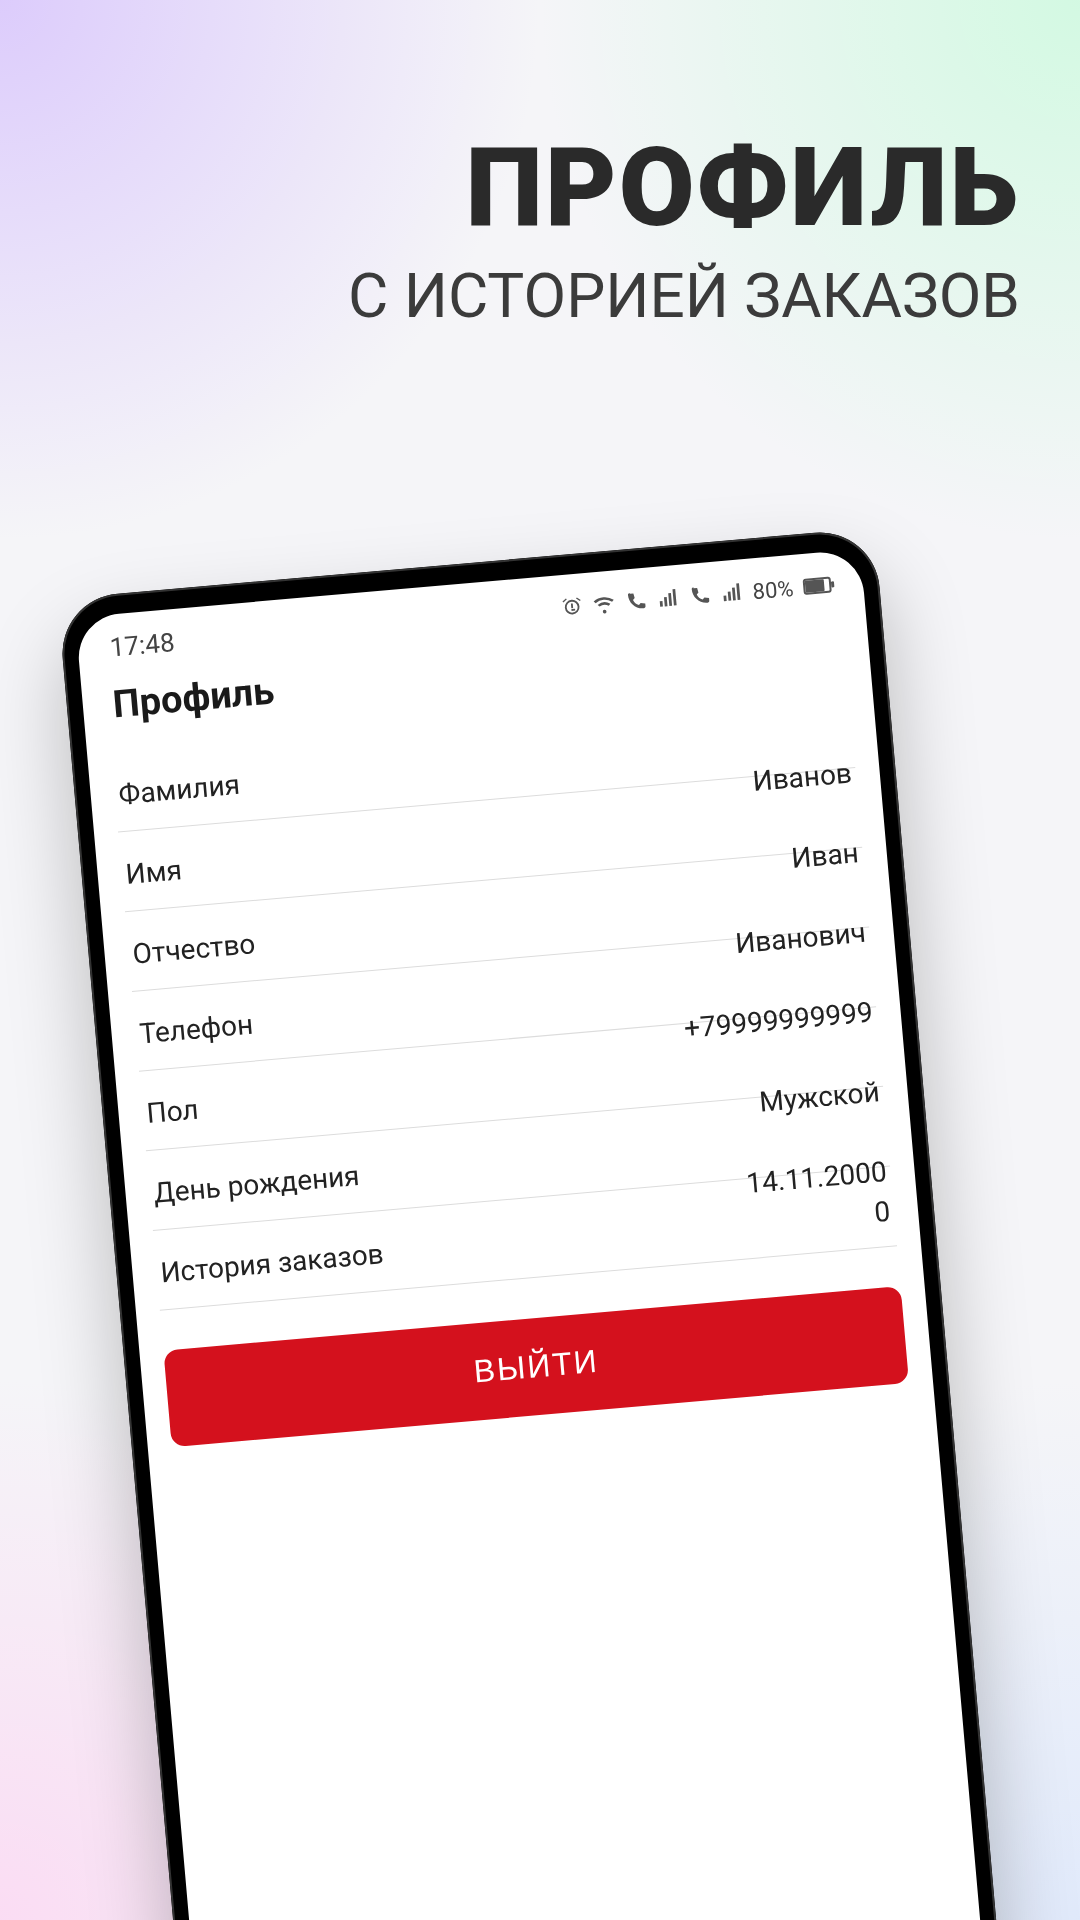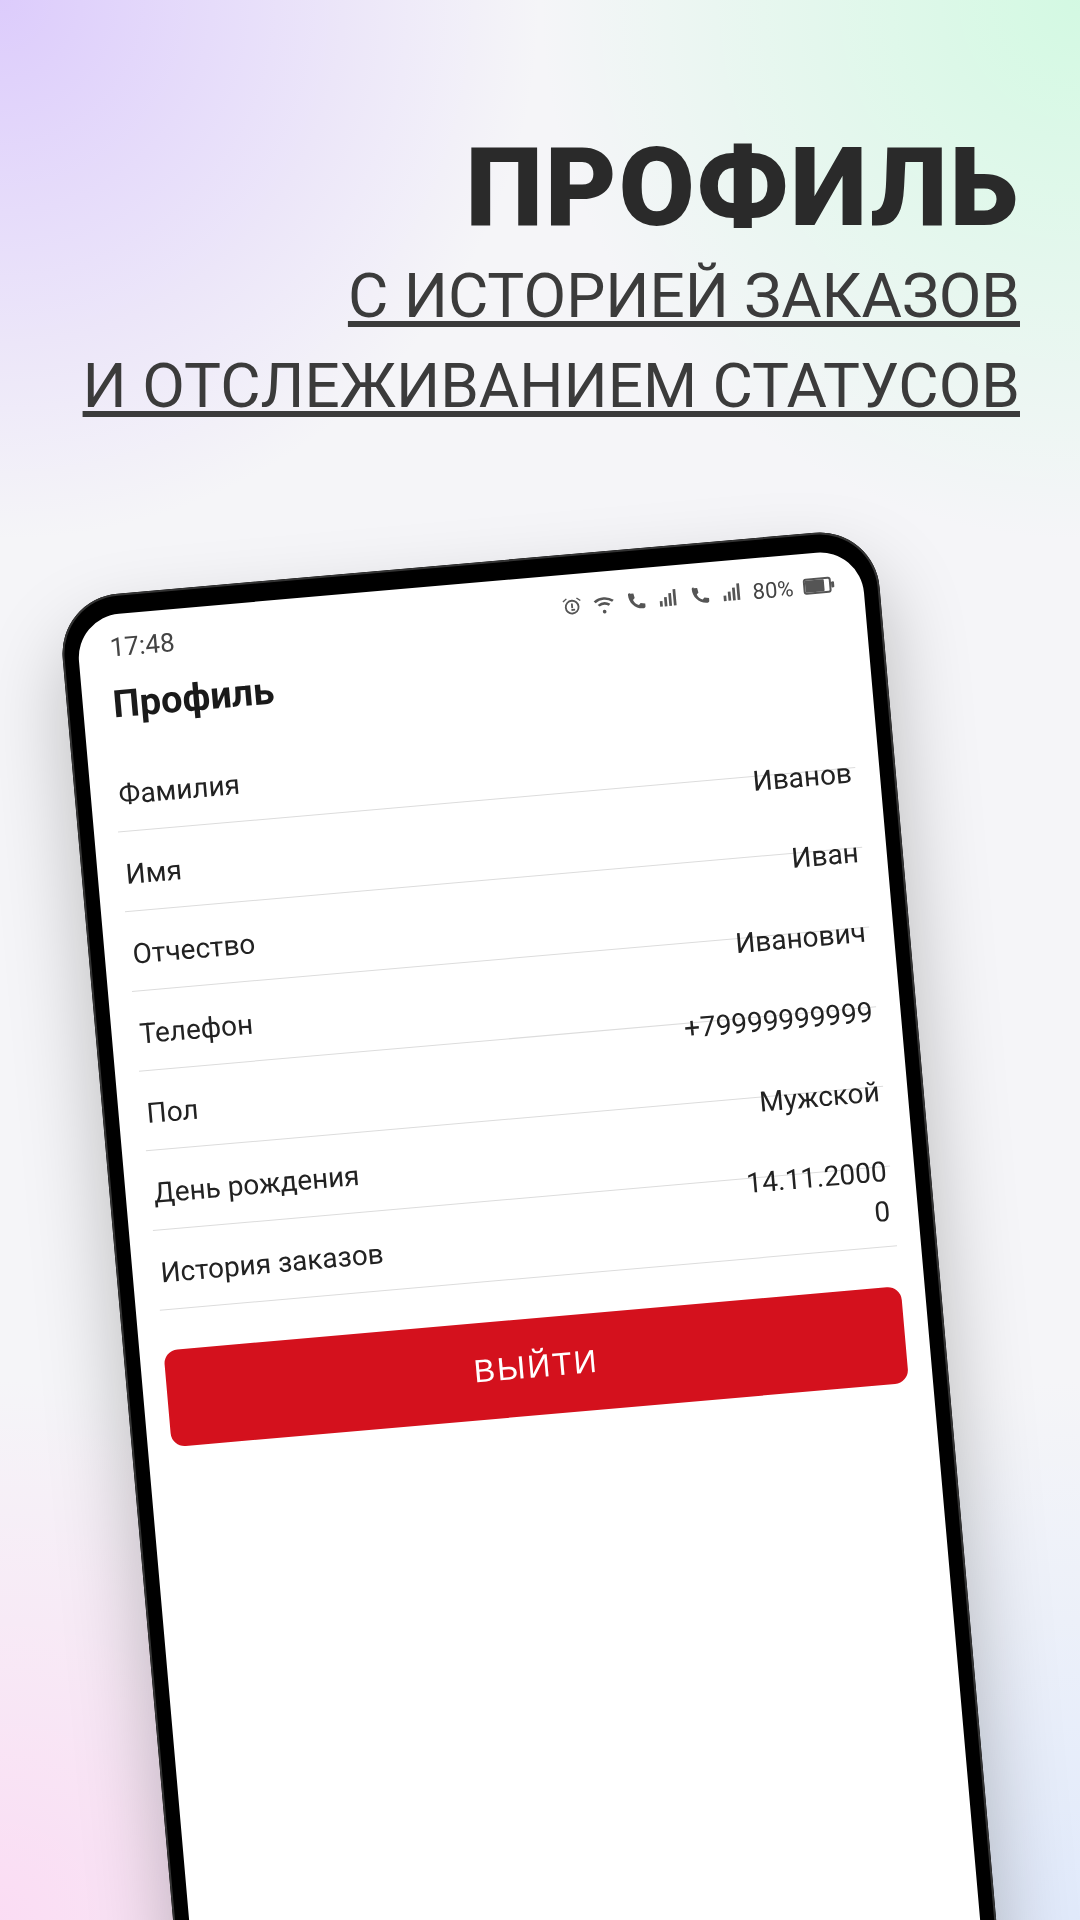--- a/index.html
+++ b/index.html
@@ -29,21 +29,20 @@
     font-weight: 900;
     letter-spacing: 2px;
     line-height: 1.05;
   }
   .promo-sub {
     font-size: 62px;
     font-weight: 400;
     color: #3b3b3b;
     line-height: 1.3;
     margin-top: 10px;
-    text-decoration: underline;
   }
 
   
   .stage {
     position: absolute;
     top: 560px;
     left: 50%;
     transform: translateX(-50%) rotate(-5deg);
     width: 820px;
     height: 1700px;
@@ -134,21 +133,20 @@
     text-align: center;
     cursor: pointer;
   }
 </style>
 </head>
 <body>
 
 <div class="promo">
   <div class="promo-title">ПРОФИЛЬ</div>
   <div class="promo-sub">С ИСТОРИЕЙ ЗАКАЗОВ</div>
-  <div class="promo-sub">И ОТСЛЕЖИВАНИЕМ СТАТУСОВ</div>
 </div>
 
 <div class="stage">
   <div class="phone">
     <div class="screen">
 
       <div class="status-bar">
         <span>17:48</span>
         <span class="status-right">
           <svg viewBox="0 0 24 24">

